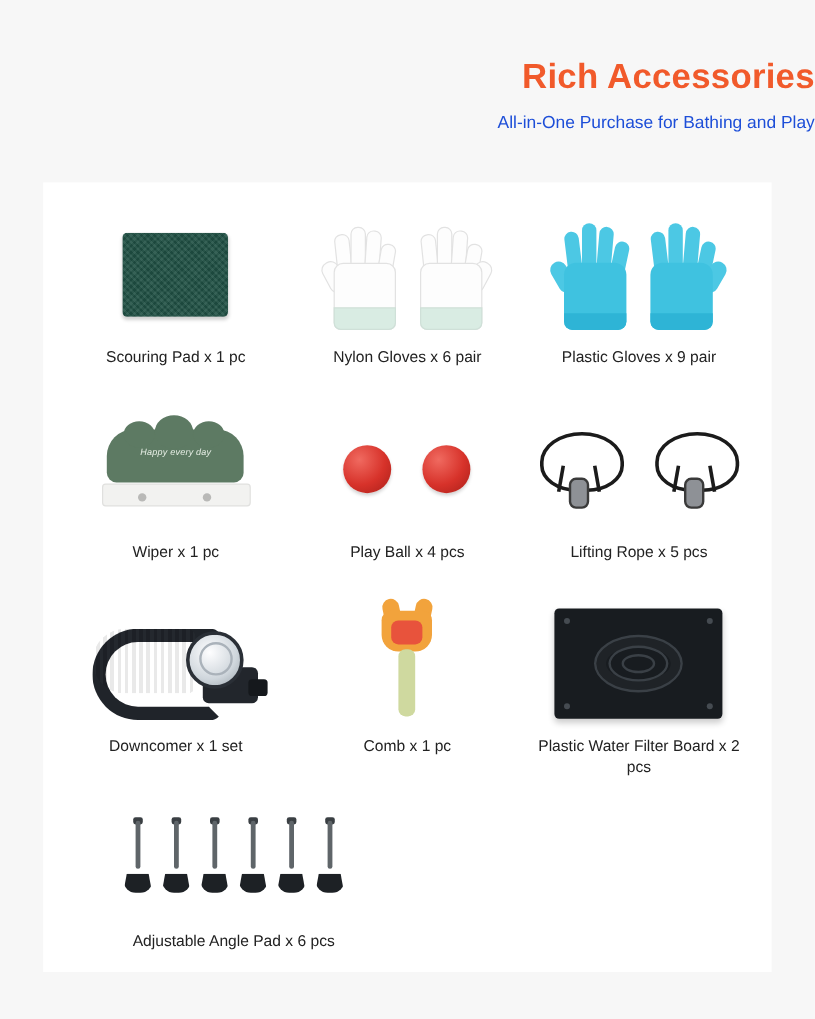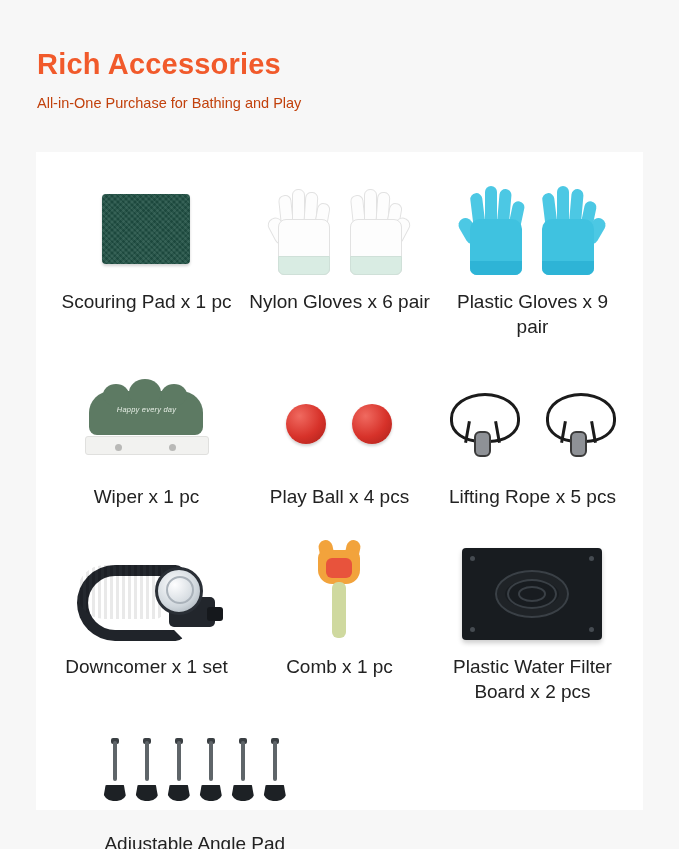--- a/index.html
+++ b/index.html
@@ -13,34 +13,34 @@
     font-family: "Liberation Sans", sans-serif;
     overflow: hidden;
   }
   .page {
     width: 679px;
     height: 849px;
     position: relative;
     box-sizing: border-box;
   }
   .header {
-    text-align: left;
+    text-align: right;
     padding-top: 48px;
     padding-left: 37px;
   }
   .title {
     font-size: 29px;
     font-weight: bold;
     color: #f15a2b;
     letter-spacing: 0.2px;
     margin: 0;
   }
   .subtitle {
     font-size: 14.5px;
-    color: #c2410c;
+    color: #1d4ed8;
     margin: 14px 0 0 0;
     font-weight: normal;
   }
   .card {
     position: absolute;
     left: 36px;
     top: 152px;
     width: 607px;
     height: 658px;
     background: #ffffff;
@@ -64,21 +64,21 @@
   .art {
     height: 105px;
     width: 100%;
     display: flex;
     align-items: center;
     justify-content: center;
     position: relative;
     font-style: italic;
   }
   .caption {
-    font-size: 19px;
+    font-size: 13px;
     color: #222;
     text-align: center;
     line-height: 1.32;
     margin-top: 8px;
     max-width: 190px;
   }
   
   .row-two {
     display: flex;
     width: 100%;

